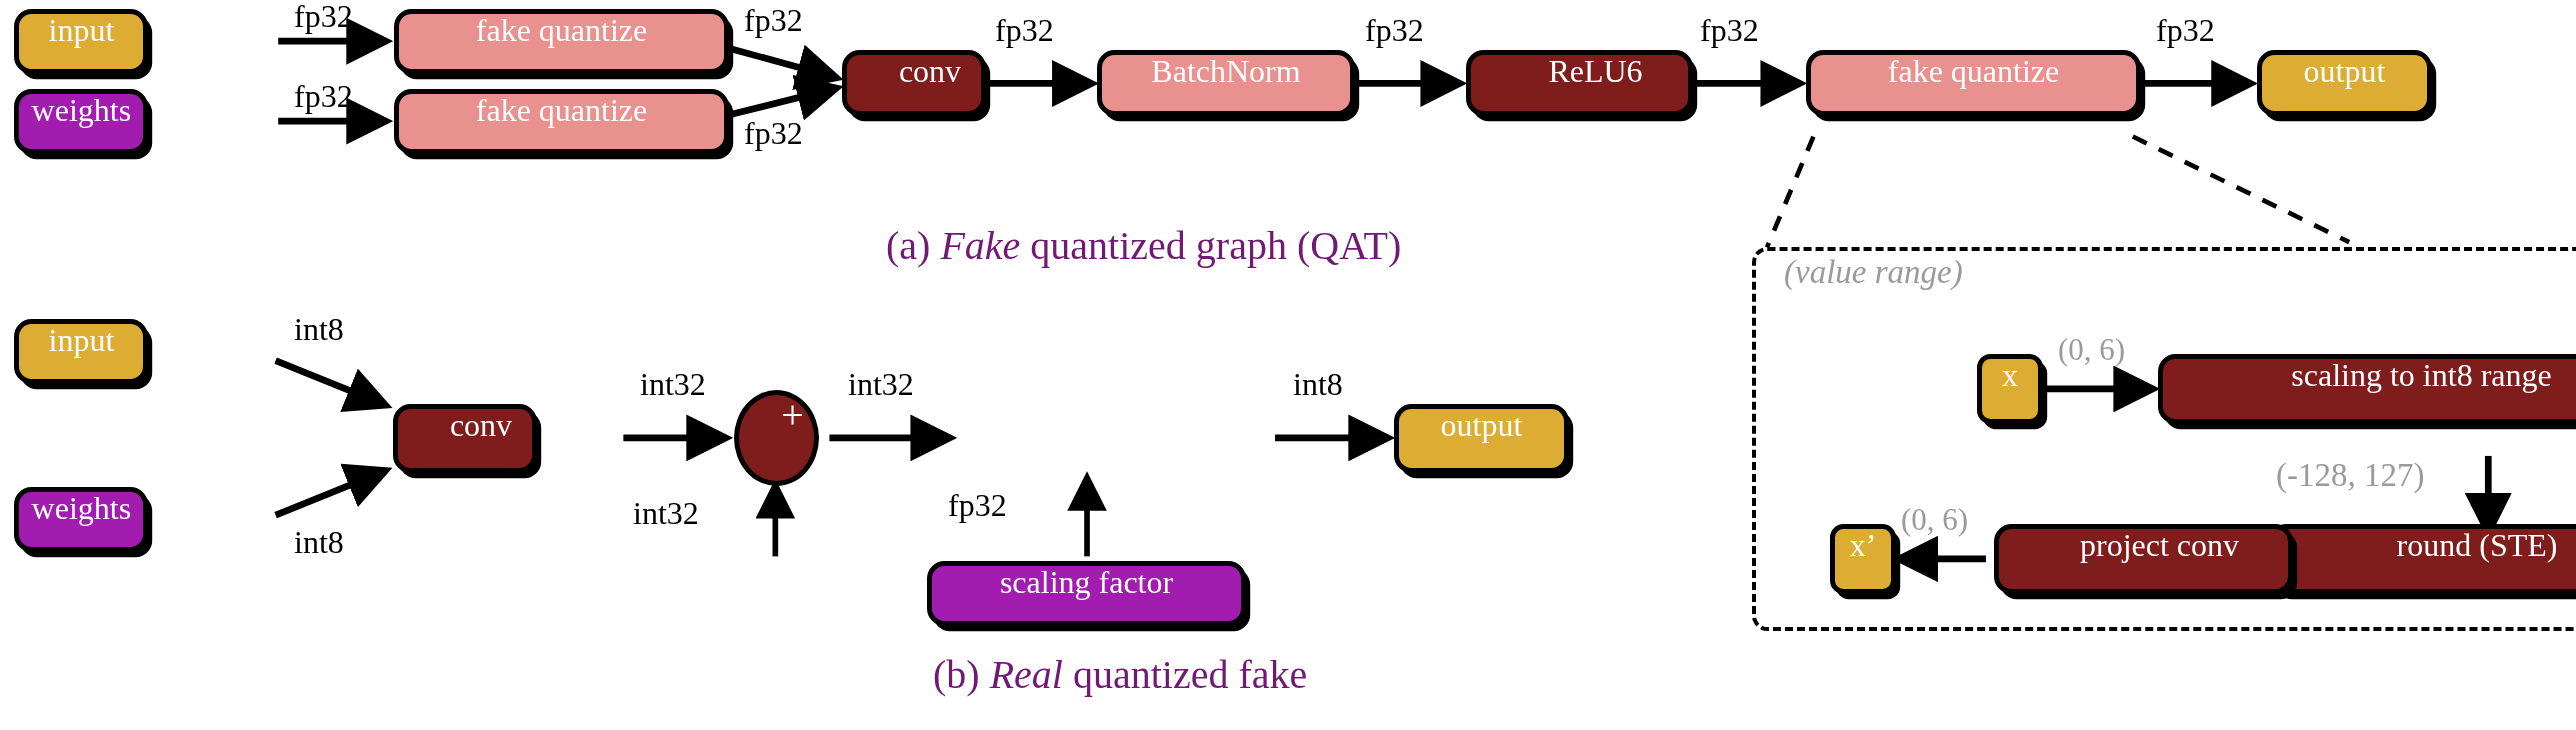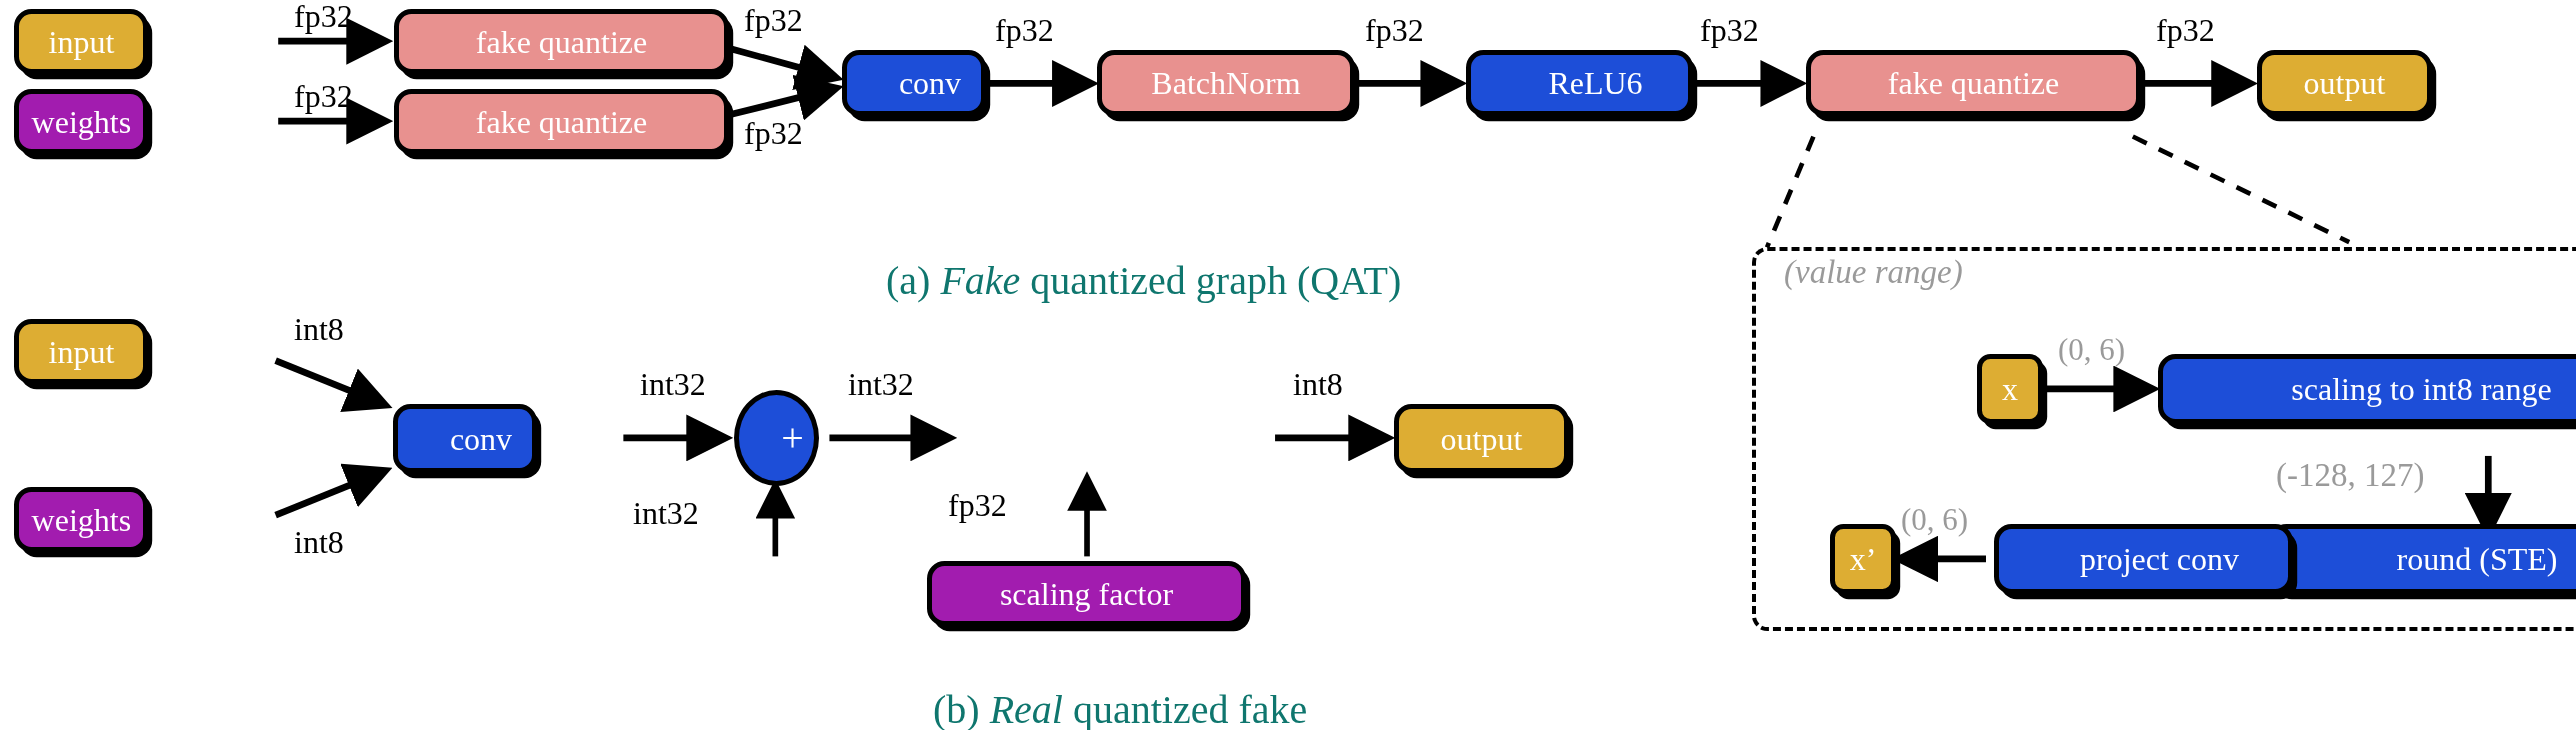--- a/index.html
+++ b/index.html
@@ -3,37 +3,37 @@
 <meta charset="utf-8">
 <style>
   html,body{margin:0;padding:0;background:#ffffff;}
   body{width:2716px;height:730px;position:relative;overflow:hidden;
        font-family:"Liberation Serif","DejaVu Serif",serif;}
   #stage{position:absolute;left:0;top:0;width:2716px;height:730px;}
   svg.layer{position:absolute;left:0;top:0;width:2716px;height:730px;overflow:visible;}
 
   
   .node{position:absolute;box-sizing:border-box;
-        display:flex;align-items:center;justify-content:center;
+        display:flex;justify-content:center;
         border:5.2px solid #000;border-radius:17.5px;
         color:#ffffff;font-weight:400;line-height:1;
         text-align:center;white-space:nowrap;
         box-shadow:5.2px 6.2px 0 -1px rgba(0,0,0,1);}
   .node.yellow{background:#DDAD33;}
   .node.blue{background:#a21caf;}
-  .node.green{background:#1d4ed8;padding-left:32px;}
+  .node.green{background:#7f1d1d;padding-left:32px;}
   .node.pink{background:#E8918F;}
   .node.ell{border-radius:50%;}
 
   
   .elab{position:absolute;color:#000;white-space:nowrap;line-height:1;}
   .glab{position:absolute;color:#9a9a9a;white-space:nowrap;line-height:1;}
 
   
-  .caption{position:absolute;color:#0f766e;white-space:nowrap;line-height:1;margin-top:35px;}
+  .caption{position:absolute;color:#701a75;white-space:nowrap;line-height:1;}
   .caption i{font-style:italic;}
 
   
   .inset{position:absolute;box-sizing:border-box;
          border:4.6px dashed #000;border-radius:15.5px;background:transparent;}
 </style>
 </head>
 <body>
 
 <div id="stage">

